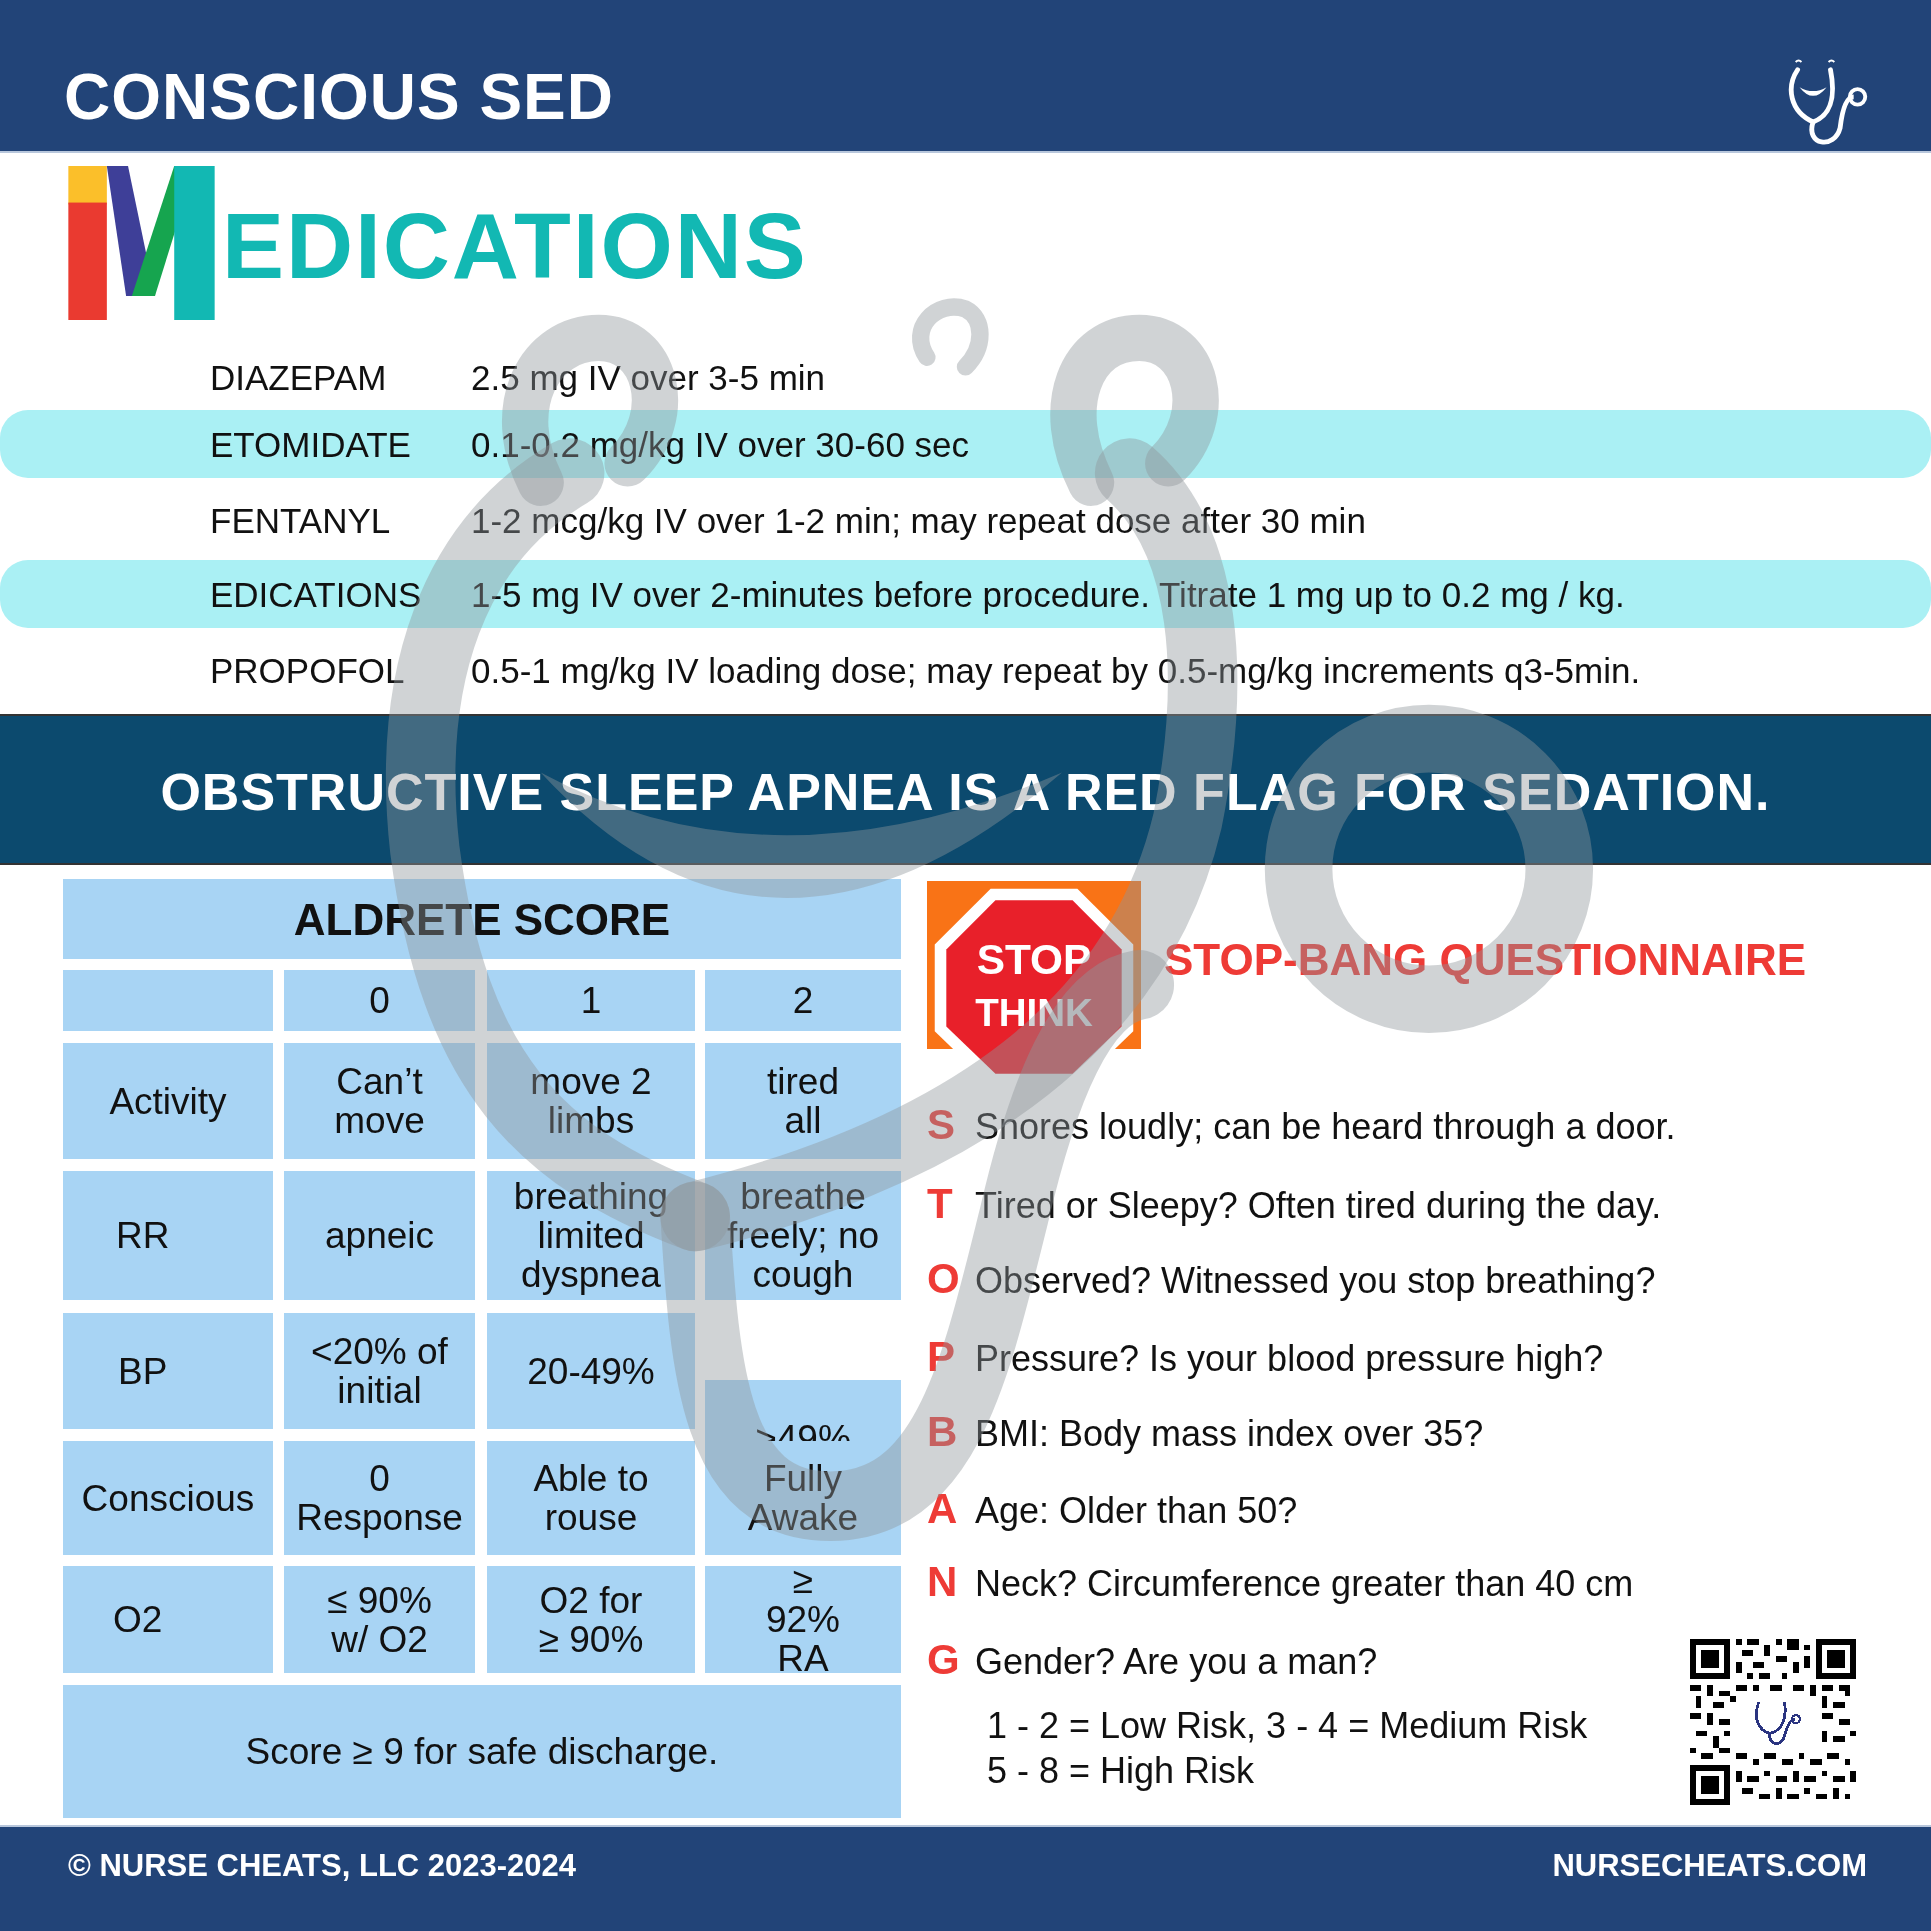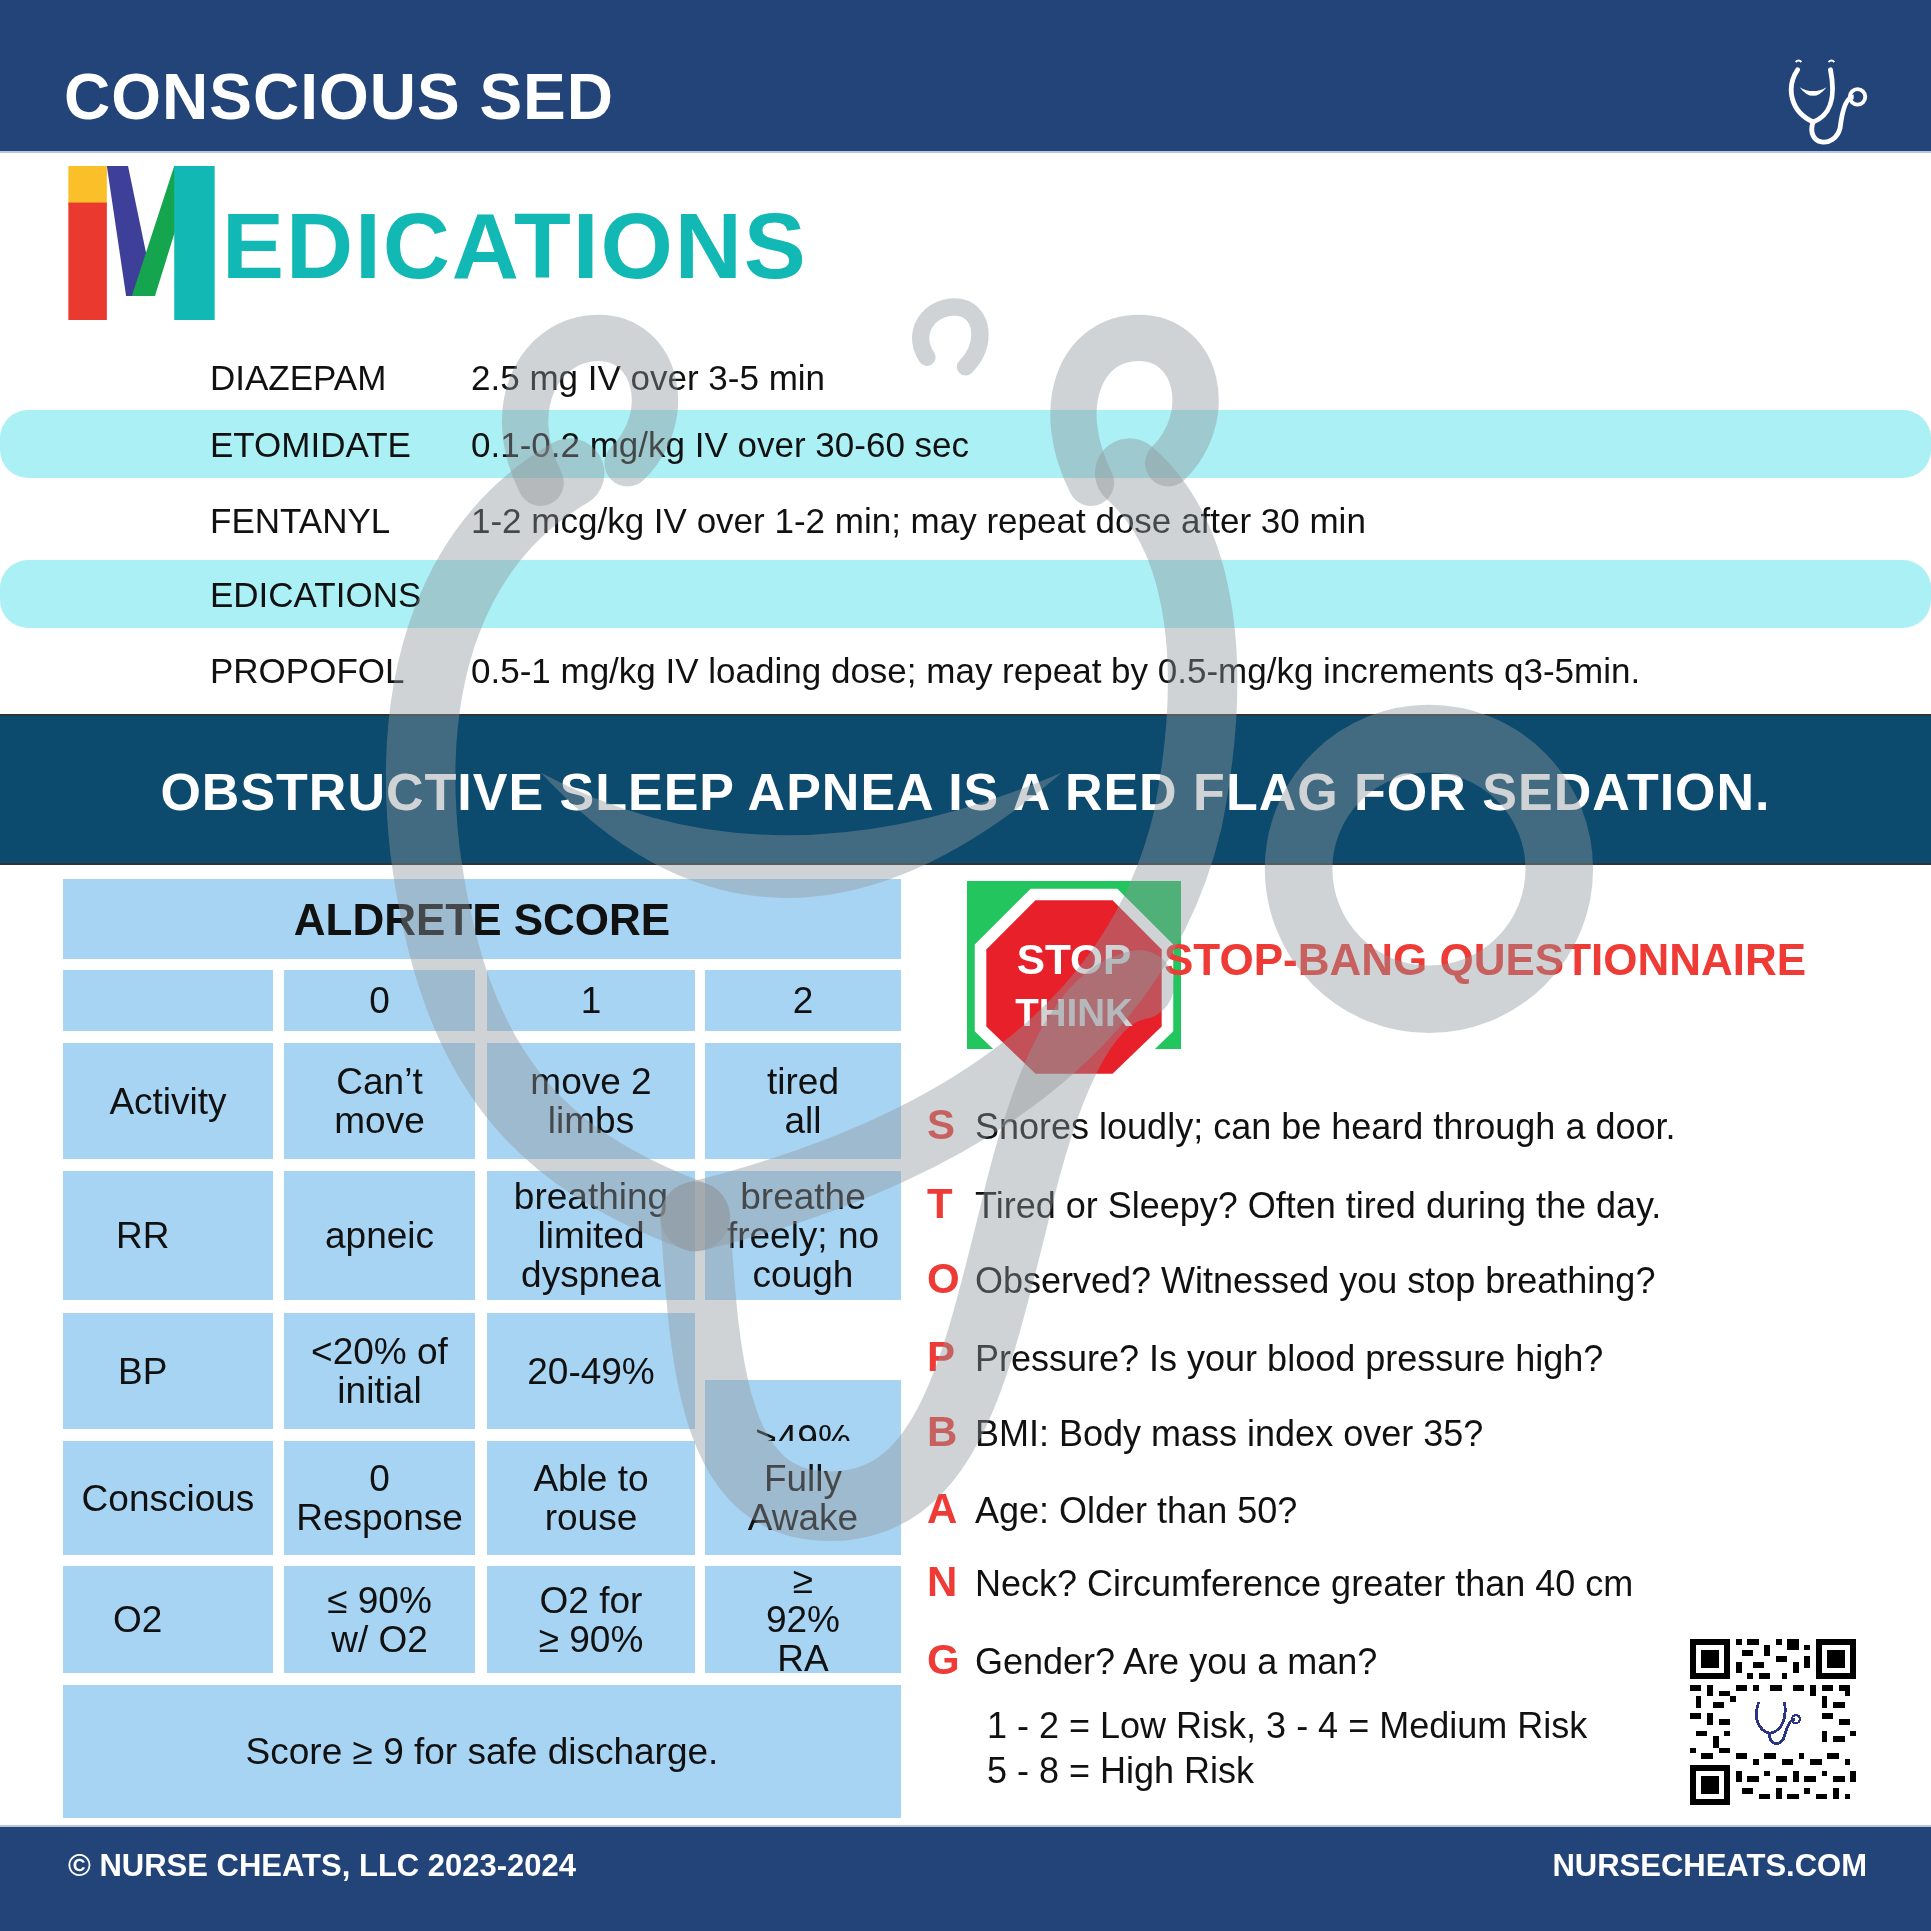--- a/index.html
+++ b/index.html
@@ -12,21 +12,21 @@
   .med-title { left:222px; top:193px; font-size:93px; font-weight:bold; color:#12b8b3; letter-spacing:1.9px; }
   .med-row { left:0; width:1931px; height:68px; }
   .med-row.alt { background:#aaf0f4;border-radius:28px; }
   .med-name { left:210px; font-size:35px; color:#111; }
   .med-dose { left:471px; font-size:35px; color:#111; white-space:nowrap; }
   .banner { left:0; top:714px; width:1931px; height:151px; background:#0c4a6e; border-top:2.9px solid #333; border-bottom:2.9px solid #333; box-sizing:border-box; }
   .banner-text { left:0; width:1931px; top:46px; text-align:center; font-size:52px; font-weight:bold; color:#fff; letter-spacing:1px; }
   .cell { background:#a8d4f4; display:flex; align-items:center; justify-content:center; text-align:center; font-size:37px; line-height:39px; color:#111; box-sizing:border-box; }
   .cell.left { justify-content:flex-start; padding-left:31px; }
   .ald-title { font-weight:bold; font-size:44px; }
-  .stop-box { left:927px; top:881px; width:214px; height:168px; background:#22c55e;margin-left:40px; }
+  .stop-box { left:927px; top:881px; width:214px; height:168px; background:#f97316; }
   .sb-title { left:1164px; top:935px; font-size:44px; font-weight:bold; color:#ee3b36; }
   .sb-item { left:927px; font-size:36px; color:#111; white-space:nowrap; }
   .sb-letter { display:inline-block; width:48px; color:#ee3b36; font-weight:bold; font-size:42px; }
   .risk { left:987px; font-size:36px; color:#111; }
   .qr { left:1690px; top:1639px; width:166px; height:166px; background:#fff; }
   .footer { left:0; top:1825px; width:1931px; height:106px; background:#224478; border-top:2.9px solid #b8c7dc; box-sizing:border-box; }
   .footer-left { left:68px; top:21px; font-size:31px; font-weight:bold; color:#fff; }
   .footer-right { right:64px; top:21px; font-size:31px; font-weight:bold; color:#fff; }
   .watermark { left:0; top:0; width:1931px; height:1931px; pointer-events:none; }
 </style>
@@ -60,20 +60,21 @@
 <div class="abs med-row alt" style="top:410px;">
   <div class="abs med-name" style="top:15.4px;">ETOMIDATE</div>
   <div class="abs med-dose" style="top:15.4px;">0.1-0.2 mg/kg IV over 30-60 sec</div>
 </div>
 <div class="abs med-row" style="top:488px;">
   <div class="abs med-name" style="top:12.6px;">FENTANYL</div>
   <div class="abs med-dose" style="top:12.6px;">1-2 mcg/kg IV over 1-2 min; may repeat dose after 30 min</div>
 </div>
 <div class="abs med-row alt" style="top:560px;">
   <div class="abs med-name" style="top:15.4px;">EDICATIONS</div>
+  <div class="abs med-dose" style="top:15.4px;">1-5 mg IV over 2-minutes before procedure.  Titrate 1 mg up to 0.2 mg / kg.</div>
 </div>
 <div class="abs med-row" style="top:637px;">
   <div class="abs med-name" style="top:13.5px;">PROPOFOL</div>
   <div class="abs med-dose" style="top:13.5px;">0.5-1 mg/kg IV loading dose; may repeat by 0.5-mg/kg increments q3-5min.</div>
 </div>
 
 <div class="abs banner">
   <div class="abs banner-text">OBSTRUCTIVE SLEEP APNEA IS A RED FLAG FOR SEDATION.</div>
 </div>
 

